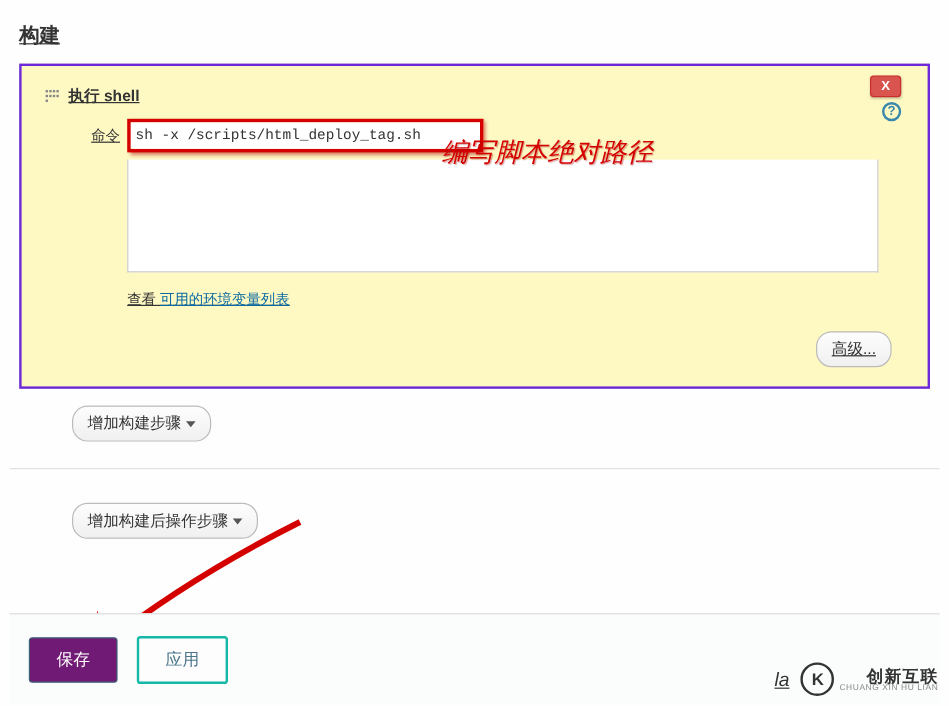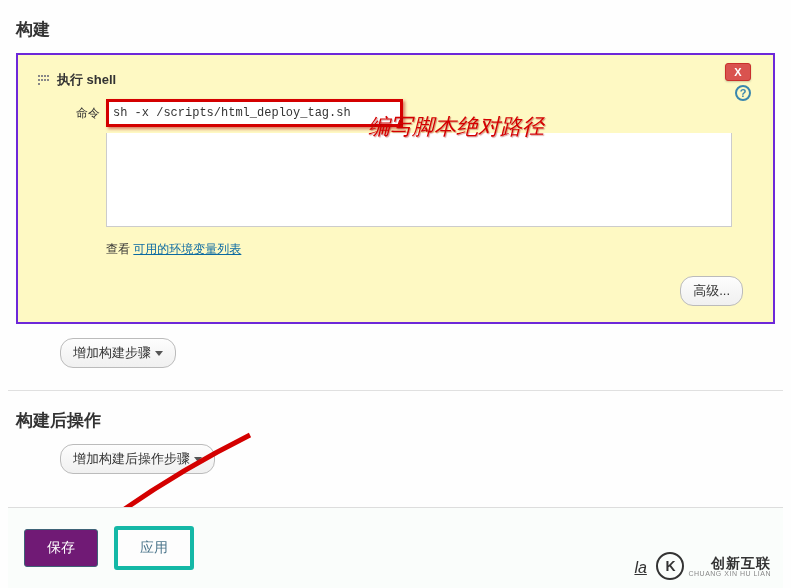--- a/index.html
+++ b/index.html
@@ -1,18 +1,18 @@
 <!DOCTYPE html>
 <html><head>
 <meta charset="utf-8">
 <style>
   * { box-sizing: border-box; margin: 0; padding: 0; }
   body { font-family: "Microsoft YaHei", Arial, sans-serif; font-size: 13px; background: #fefefe; color: #333; width: 791px; height: 588px; position: relative; overflow: hidden; }
   .page { padding: 0 8px; }
-  .section { border-bottom: 1px solid #e0e0e0; padding: 18px 8px 22px 8px; }
+  .section { border-bottom: 1px solid #e0e0e0; padding: 18px 8px 22px 8px; text-decoration: underline; }
   .section-title { font-size: 17px; font-weight: bold; color: #333; margin-bottom: 12px; }
   .build-block { border: 2px solid #6d28d9; padding: 16px 20px 16px 20px; position: relative; background: #fef9c3; }
   .block-header { display: flex; align-items: center; margin-bottom: 10px; }
   .drag-handle { width: 11px; height: 11px; margin-right: 8px; display: inline-flex; flex-wrap: wrap; gap: 1px; }
   .drag-handle span { width: 2px; height: 2px; background: #888; }
   .block-title { font-weight: bold; font-size: 13px; color: #333; }
   .close-btn { position: absolute; top: 8px; right: 22px; background: #d9534f; color: #fff; width: 26px; height: 18px; border-radius: 3px; border: 1px solid #c9302c; font-size: 11px; font-weight: bold; display: flex; align-items: center; justify-content: center; cursor: pointer; box-shadow: 0 1px 2px rgba(0,0,0,0.2); }
   .help-icon { position: absolute; top: 30px; right: 22px; width: 16px; height: 16px; border-radius: 50%; border: 2px solid #3a87ad; color: #3a87ad; font-size: 11px; font-weight: bold; display: flex; align-items: center; justify-content: center; cursor: pointer; }
   .cmd-row { display: flex; align-items: flex-start; margin-left: 38px; margin-bottom: 6px; }
   .cmd-label { width: 30px; font-size: 12px; color: #333; padding-top: 6px; }
@@ -22,23 +22,23 @@
   .textarea-area { margin-left: 68px; border: 1px solid #ccc; border-top: none; height: 94px; width: 626px; background: #fff; }
   .annotation { position: absolute; top: 112px; left: 368px; font-family: Liberation Mono, monospace; font-size: 22px; color: #d40000; font-style: italic; text-shadow: 1px 1px 1px rgba(150,0,0,0.4); pointer-events: none; }
   .see-row { margin-left: 68px; margin-top: 14px; font-size: 12px; color: #333; }
   .link { color: #0b6aa2; text-decoration: underline; cursor: pointer; }
   .adv-row { display: flex; justify-content: flex-end; margin-top: 18px; padding-right: 10px; }
   .btn { background: linear-gradient(#fdfdfd,#f0f0f0); border: 1px solid #bbb; border-radius: 13px; padding: 5px 12px; font-size: 13px; color: #333; cursor: pointer; display: inline-flex; align-items: center; gap: 4px; }
   .btn .caret { width: 0; height: 0; border-left: 4px solid transparent; border-right: 4px solid transparent; border-top: 5px solid #555; }
   .add-step-row { margin-top: 14px; padding-left: 44px; }
   .footer { position: absolute; bottom: 0; left: 8px; right: 8px; border-top: 1px solid #ddd; background: #fafdfb; padding: 18px 16px; display: flex; gap: 16px; align-items: center; }
   .btn-primary { background: #701a75; color: #fff; border: 1px solid #3e6377; padding: 9px 22px; border-radius: 3px; font-size: 14px; cursor: pointer; }
-  .btn-secondary { background: #fdfdfd; color: #4b758b; border: 4px solid #14b8a6; padding: 9px 22px; border-radius: 3px; font-size: 14px; cursor: pointer; }
+  .btn-secondary { background: #fdfdfd; color: #4b758b; border: 2px solid #14b8a6; padding: 9px 22px; border-radius: 3px; font-size: 14px; cursor: pointer; }
   .arrow-svg { position: absolute; bottom: 28px; left: 70px; pointer-events: none; }
-  .bottom-right { position: absolute; bottom: 8px; right: 20px; text-align: right; }
+  .bottom-right { position: absolute; bottom: 8px; right: 9px; text-align: right; }
   .icon-edit { display: inline-block; font-style: italic; font-size: 16px; text-decoration: underline; color: #333; vertical-align: middle; margin-right: 6px; }
   .logo { display: inline-flex; align-items: center; gap: 4px; }
   .logo-circ { width: 28px; height: 28px; border: 2px solid #333; border-radius: 50%; display: flex; align-items: center; justify-content: center; font-weight: bold; font-size: 14px; color: #333; }
   .logo-text { display: flex; flex-direction: column; line-height: 1; }
   .logo-cn { font-size: 14px; font-weight: bold; color: #333; letter-spacing: 1px; }
   .logo-en { font-size: 7px; color: #888; letter-spacing: 0.5px; }
 </style>
 </head>
 <body>
 
@@ -87,21 +87,20 @@
 
     <div class="add-step-row">
       <button class="btn">
         <span>增加构建步骤</span>
         <span class="caret"></span>
       </button>
     </div>
   </div>
 
   <div class="section" style="border-bottom:none;">
-    <div class="section-title">构建后操作</div>
     <div class="add-step-row" style="margin-top:10px;">
       <button class="btn">
         <span>增加构建后操作步骤</span>
         <span class="caret"></span>
       </button>
     </div>
   </div>
 </div>
 
 <div class="annotation">编写脚本绝对路径</div>

